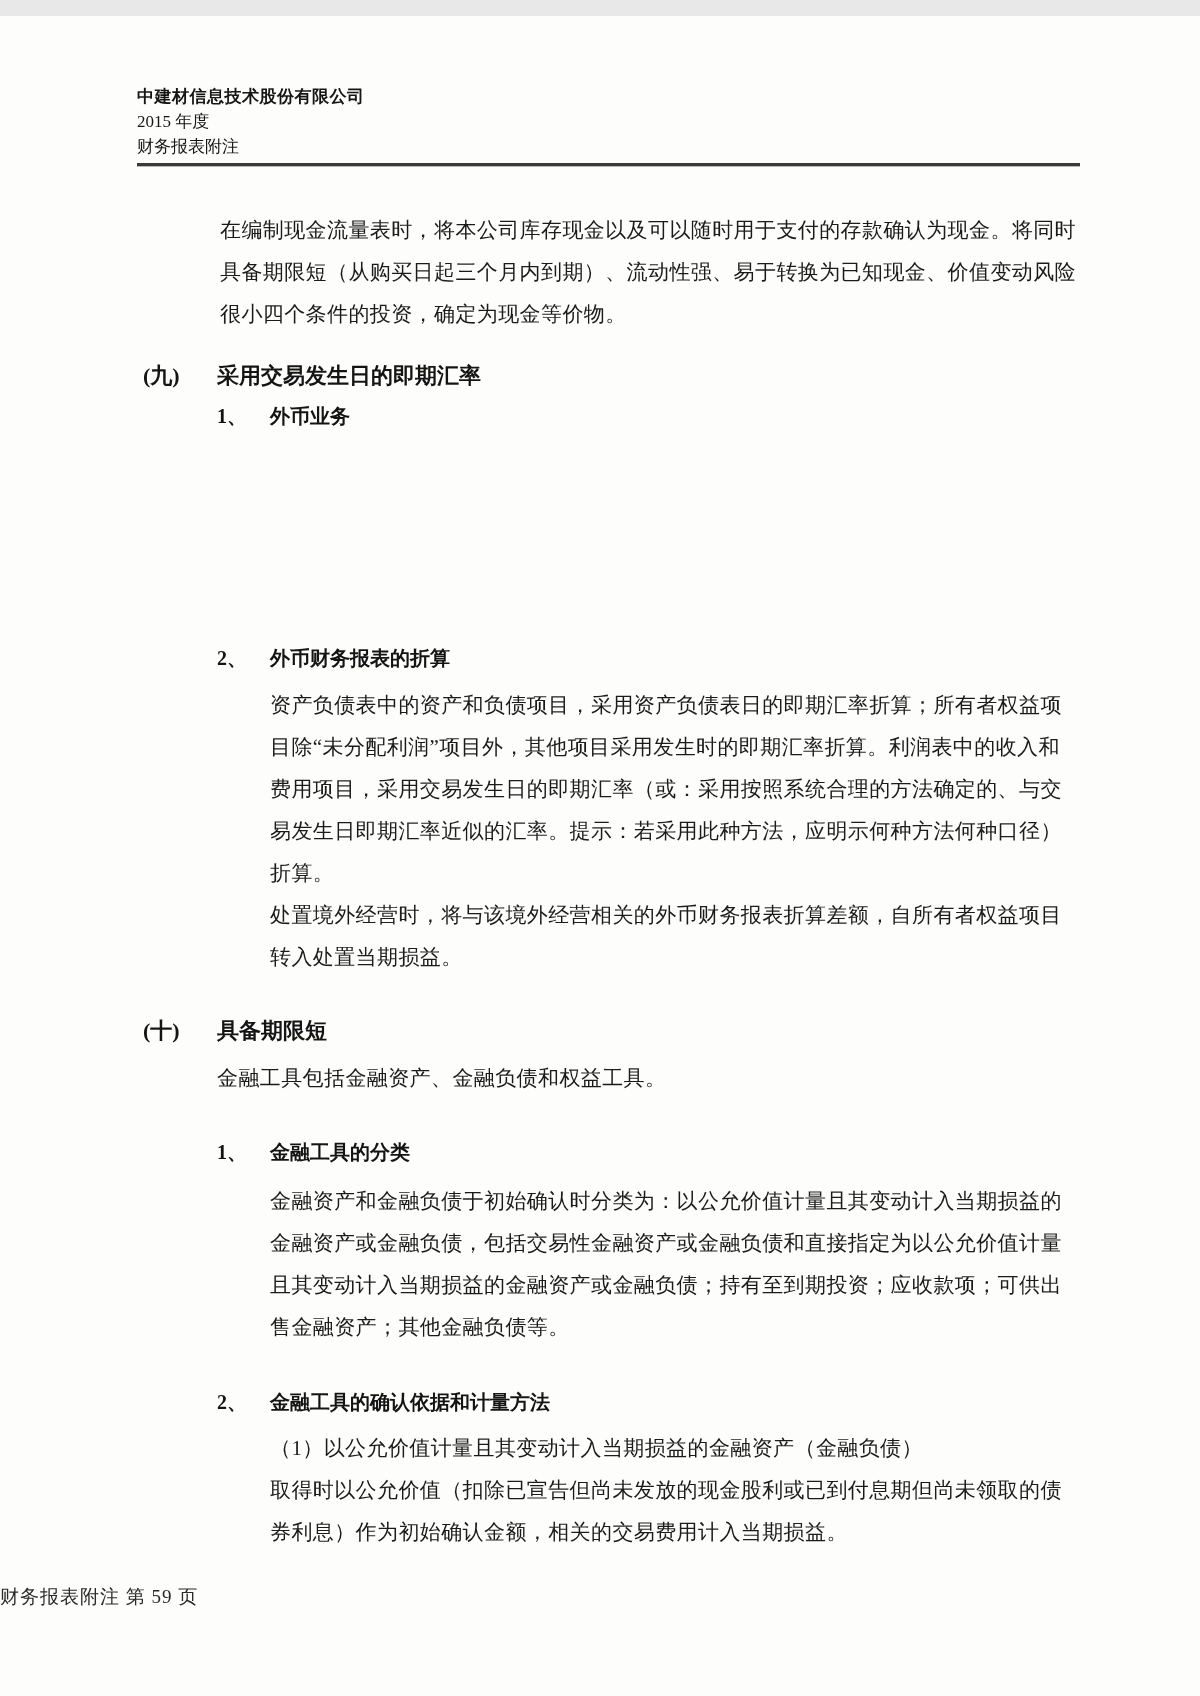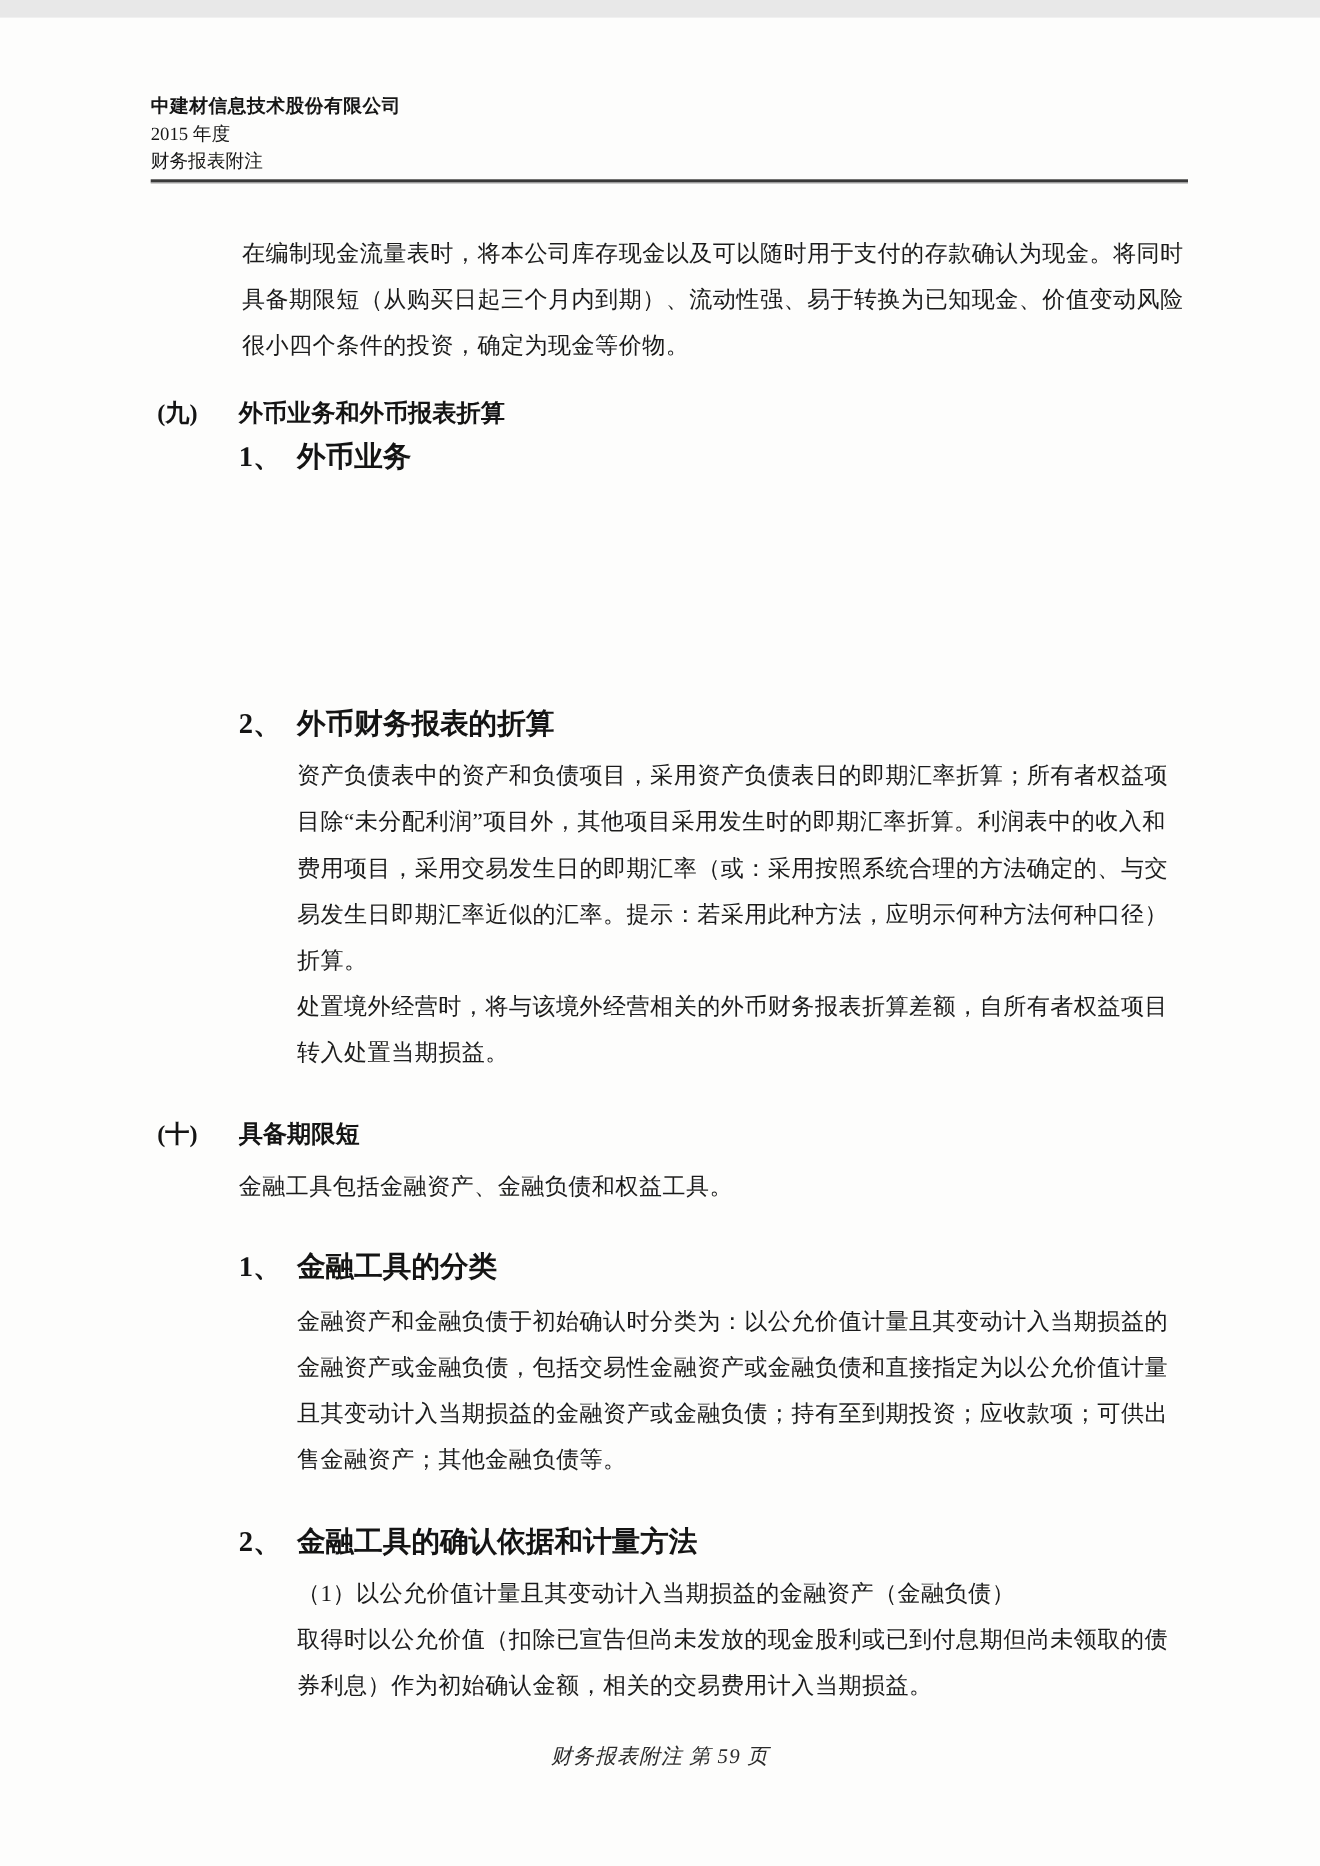--- a/index.html
+++ b/index.html
@@ -58,64 +58,63 @@
     font-size: 22px;
     line-height: 30px;
     font-weight: bold;
     color: #141414;
     white-space: nowrap;
   }
   .sec .marker { display: inline-block; width: 74px; font-weight: bold; }
   .sub {
     position: absolute;
     left: 217px;
-    font-size: 26px;
+    font-size: 20px;
     line-height: 30px;
     font-weight: bold;
     color: #141414;
     white-space: nowrap;
   }
   .sub .num { display: inline-block; width: 53px; font-weight: bold; }
   .s9    { top: 345px; }
   .s9s1  { top: 385px; }
   .s9s2  { top: 627px; }
   .s10   { top: 1000px; }
   .s10s1 { top: 1121px; }
   .s10s2 { top: 1371px; }
   
   .footer {
     position: absolute;
     left: 0;
     right: 0;
     top: 1568px;
-    text-align: center;
+    text-align: left;
     font-size: 19px;
     color: #2a2a2a;
     letter-spacing: 1px;
-    font-style: italic;
   }
 </style>
 </head>
 <body>
 
 <div class="page">
 
   <div class="hdr">
     <div class="co">中建材信息技术股份有限公司</div>
     <div>2015 年度</div>
     <div>财务报表附注</div>
   </div>
   <div class="rule"></div>
 
   <div class="para p-cash">在编制现金流量表时，将本公司库存现金以及可以随时用于支付的存款确认为现金。将同时
 具备期限短（从购买日起三个月内到期）、流动性强、易于转换为已知现金、价值变动风险
 很小四个条件的投资，确定为现金等价物。</div>
 
   <div class="sec s9">
-    <span class="marker">(九)</span><span>外币业务和外币报表折算</span>
+    <span class="marker">(九)</span><span>采用交易发生日的即期汇率</span>
   </div>
 
   <div class="sub s9s1">
     <span class="num">1、</span><span>外币业务</span>
   </div>
 
   <div class="sub s9s2">
     <span class="num">2、</span><span>外币财务报表的折算</span>
   </div>
   <div class="para p-fxstmt">资产负债表中的资产和负债项目，采用资产负债表日的即期汇率折算；所有者权益项

